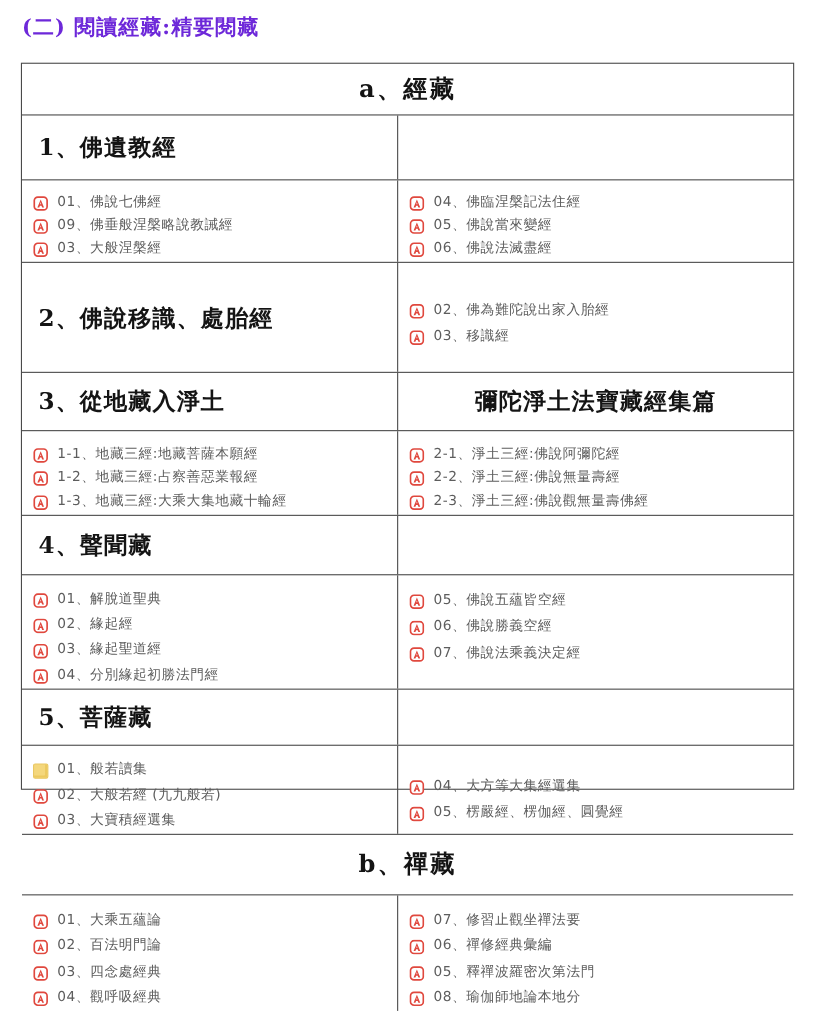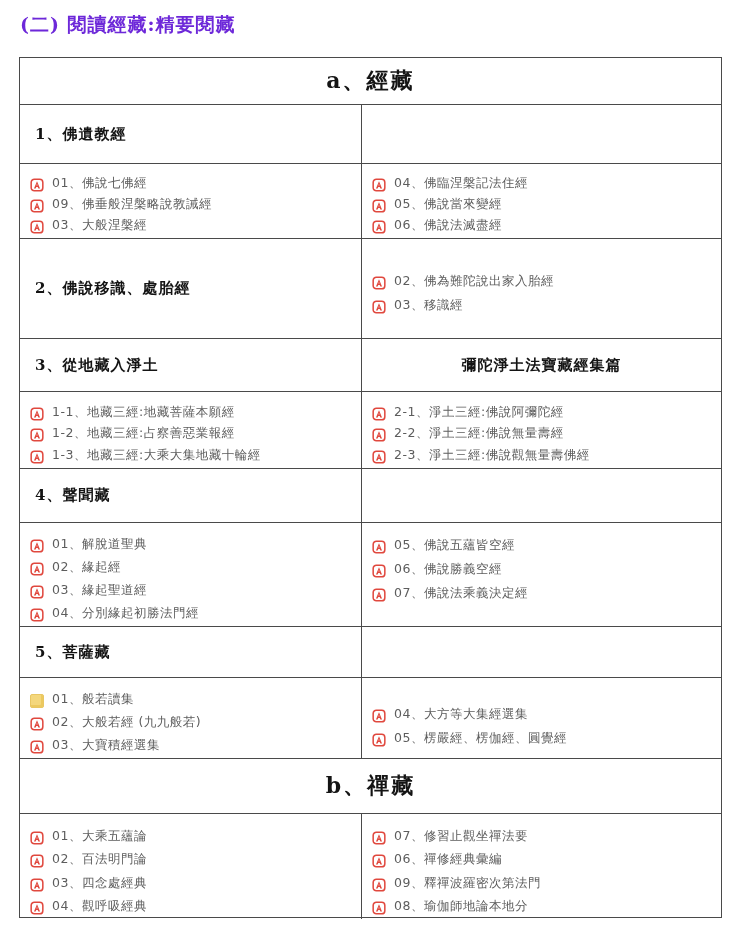--- a/index.html
+++ b/index.html
@@ -8,37 +8,37 @@
     font-family:"DejaVu Sans","Liberation Sans",sans-serif;
     overflow:hidden;
   }
   *{box-sizing:border-box;}
   .page-title{
     position:absolute;left:20px;top:12px;
     font-family:"DejaVu Serif","Liberation Serif",serif;
     font-weight:bold;font-size:19px;color:#6d28d9;letter-spacing:1px;
   }
   .tbl{
-    position:absolute;left:19px;top:57px;width:703px;height:861px;
+    position:absolute;left:19px;top:57px;width:703px;height:661px;
     border:1.5px solid #4a4a4a;display:flex;flex-direction:column;
   }
   .row{display:flex;flex:0 0 auto;}
   .row + .row{border-top:1.5px solid #4a4a4a;}
   .cell{flex:0 0 auto;display:flex;flex-direction:column;}
   .cell.left{width:341px;}
   .cell.right{flex:1 1 auto;border-left:1.5px solid #4a4a4a;}
   .span-header{
     width:100%;display:flex;align-items:center;justify-content:center;
     font-family:"DejaVu Serif","Liberation Serif",serif;
     font-weight:bold;font-size:22px;color:#141414;letter-spacing:2px;
   }
   .header-cell{
     justify-content:center;
     font-family:"DejaVu Serif","Liberation Serif",serif;
-    font-weight:bold;font-size:15px;color:#141414;letter-spacing:1px;
+    font-weight:bold;font-size:21px;color:#141414;letter-spacing:1px;
     padding-left:15px;
   }
   .header-cell.centered{padding-left:0;align-items:center;}
   .items{padding:7px 6px 4px 10px;}
   .items.vcenter{justify-content:center;}
   .items.vbottom{justify-content:flex-end;padding-bottom:11px;}
   .item{display:flex;align-items:flex-end;height:24px;cursor:pointer;}
   .item .lbl{
     font-size:12.5px;color:#5d5d5d;letter-spacing:0.5px;white-space:nowrap;
   }
@@ -405,21 +405,21 @@
           </span>
           <span class="lbl">06、禪修經典彙編</span>
         </div>
         <div class="item">
           <span class="icon pdf">
             <svg viewBox="0 0 24 24" aria-hidden="true">
               <rect x="2" y="2" width="20" height="20" rx="5.5" fill="#ffffff" stroke="#e0483e" stroke-width="2.6"></rect>
               <path fill-rule="evenodd" fill="#e0483e" d="M12 5.6 L17.2 18.2 H14.3 L13.2 15.4 H10.8 L9.7 18.2 H6.8 Z M12 9.8 L11.2 13 h1.6 Z"></path>
             </svg>
           </span>
-          <span class="lbl">09、釋禪波羅密次第法門</span>
+          <span class="lbl">05、釋禪波羅密次第法門</span>
         </div>
         <div class="item">
           <span class="icon pdf">
             <svg viewBox="0 0 24 24" aria-hidden="true">
               <rect x="2" y="2" width="20" height="20" rx="5.5" fill="#ffffff" stroke="#e0483e" stroke-width="2.6"></rect>
               <path fill-rule="evenodd" fill="#e0483e" d="M12 5.6 L17.2 18.2 H14.3 L13.2 15.4 H10.8 L9.7 18.2 H6.8 Z M12 9.8 L11.2 13 h1.6 Z"></path>
             </svg>
           </span>
           <span class="lbl">08、瑜伽師地論本地分</span>
         </div>

